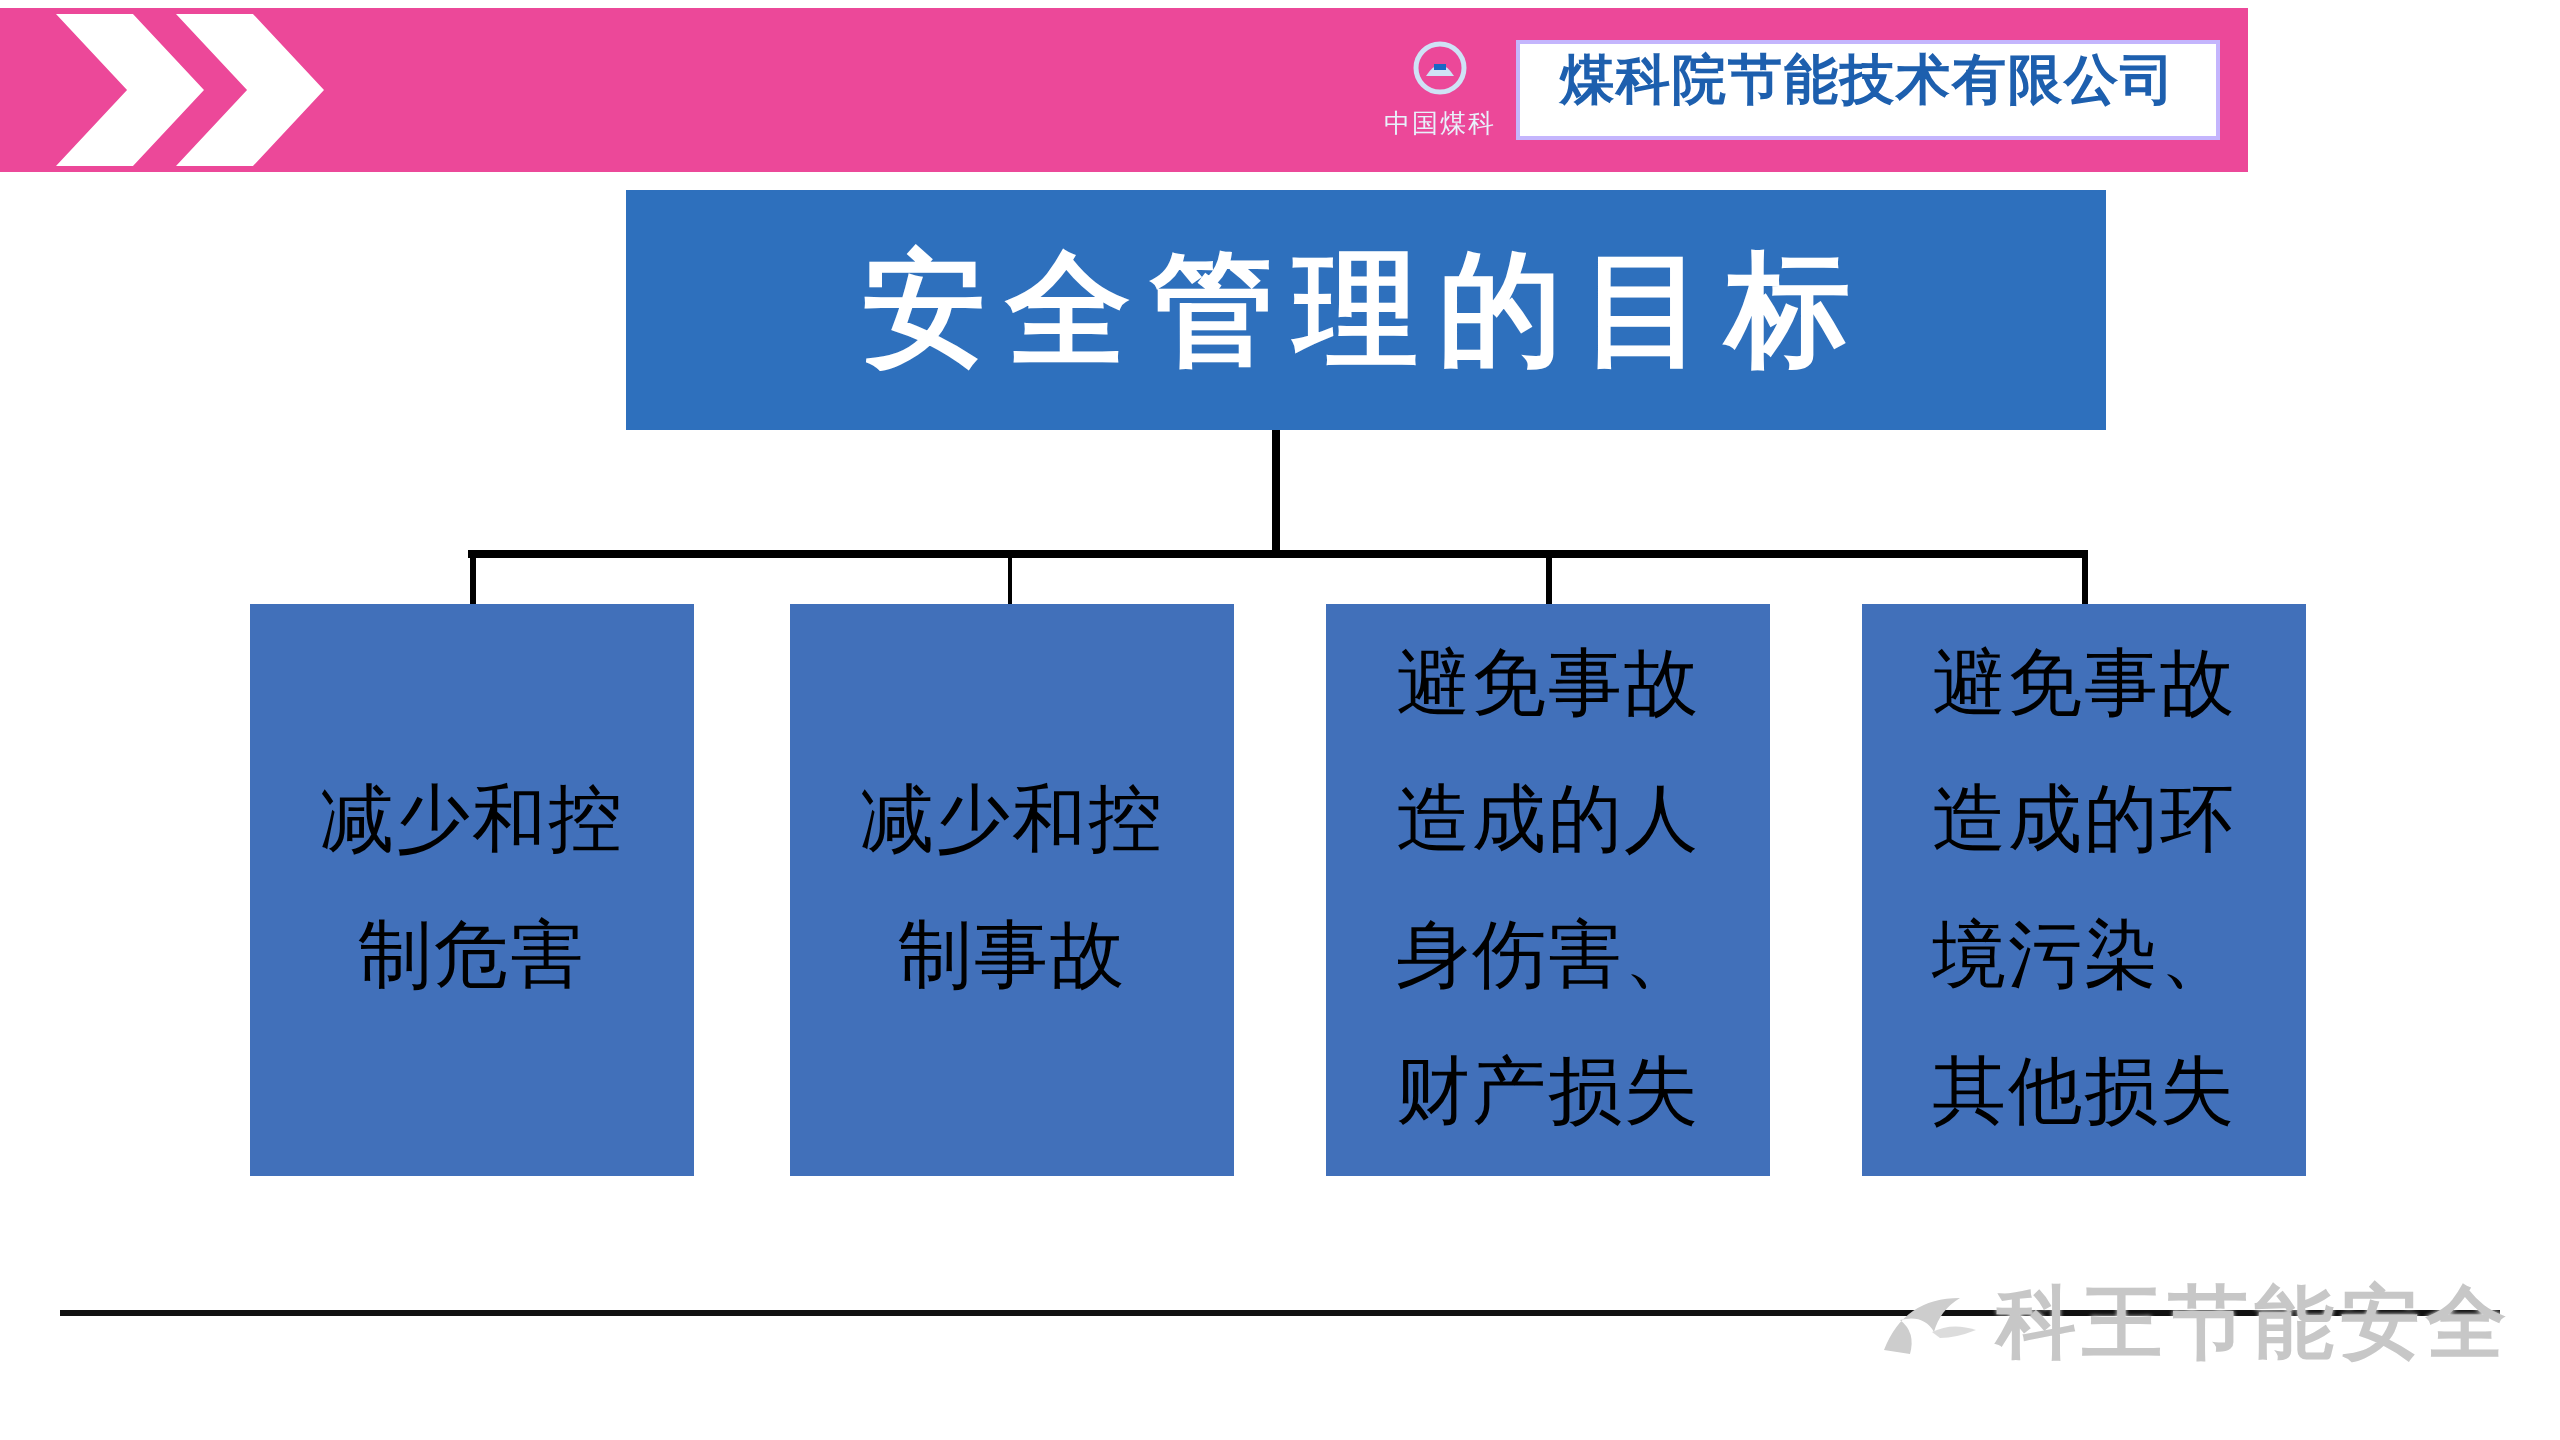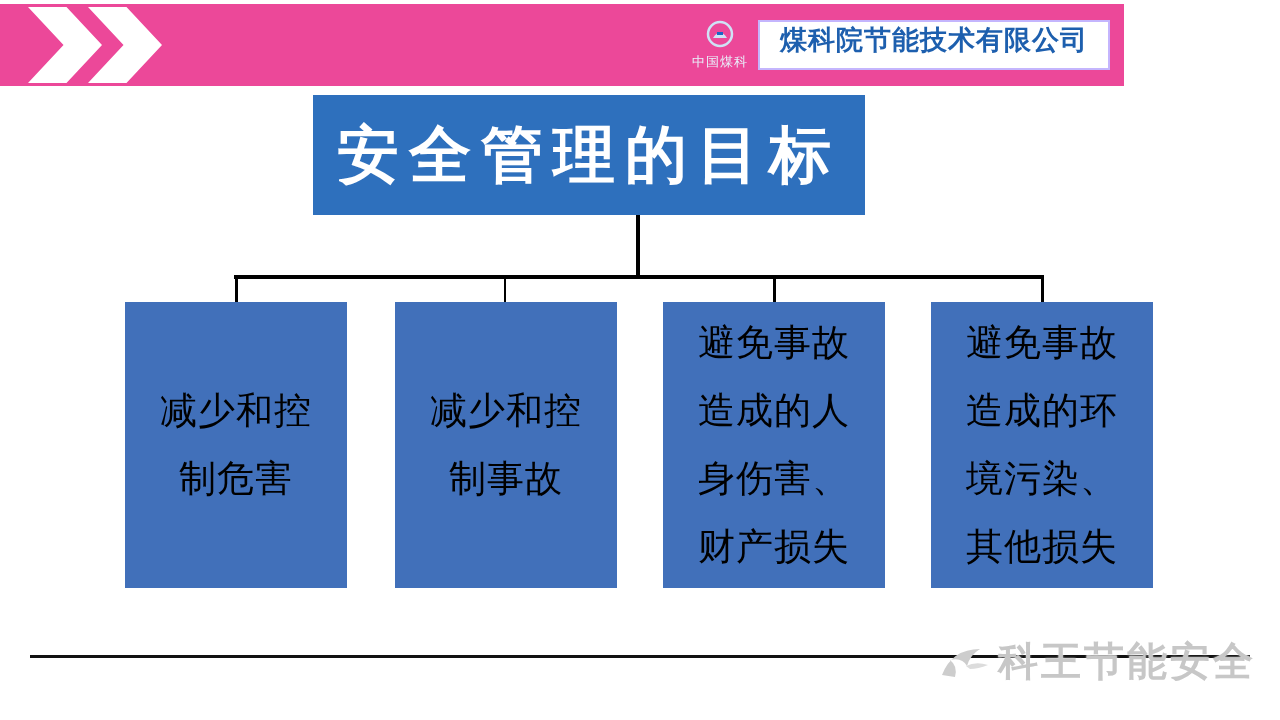--- a/index.html
+++ b/index.html
@@ -72,21 +72,21 @@
     font-size: 27px;
     font-weight: bold;
     letter-spacing: 1px;
     font-family: "Liberation Sans", "DejaVu Sans", sans-serif;
   }
 
   
   .title-box {
     position: absolute;
     left: 313px; top: 95px;
-    width: 552px; height: 120px;
+    width: 740px; height: 120px;
     background: #2e70bd;
     display: flex;
     align-items: center;
     justify-content: center;
   }
   .title-text {
     color: #ffffff;
     font-family: "Liberation Serif", "DejaVu Serif", serif;
     font-weight: bold;
     font-size: 62px;

